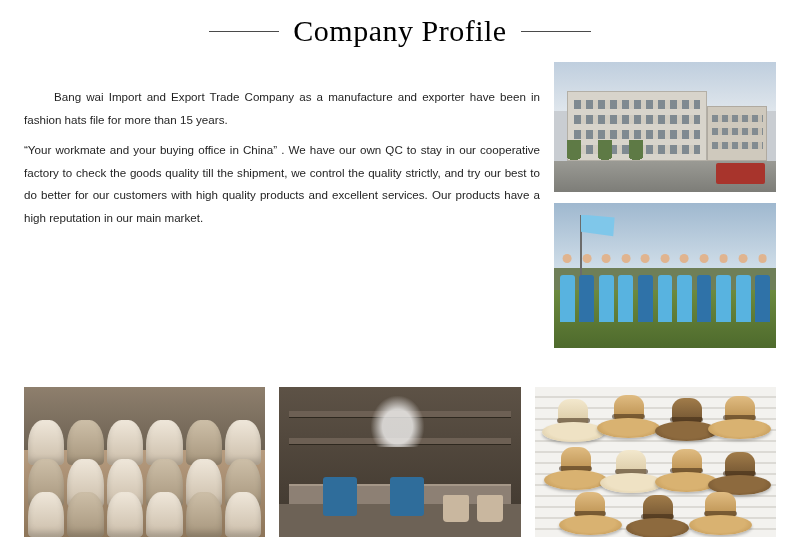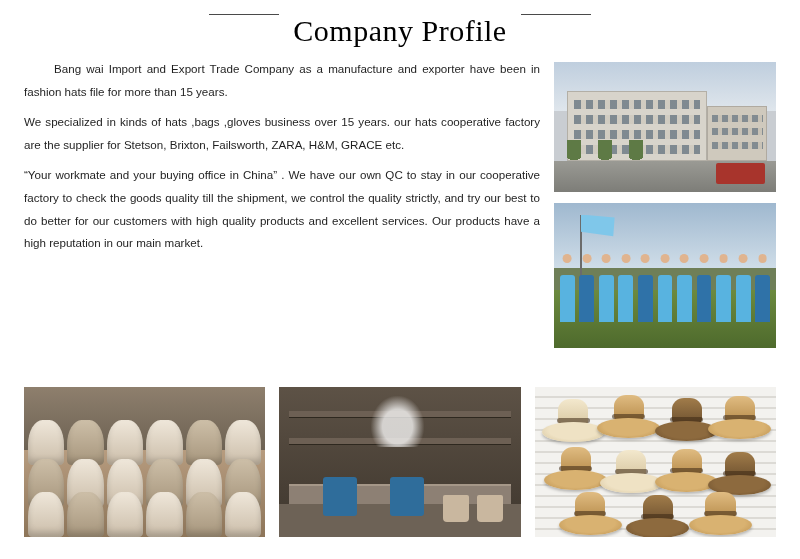--- a/index.html
+++ b/index.html
@@ -17,20 +17,21 @@
   .page {
     position: relative;
     width: 800px;
     height: 559px;
     box-sizing: border-box;
   }
 
   
   .header {
     display: flex;
+    align-items: center;
     justify-content: center;
     gap: 14px;
     padding-top: 14px;
     height: 48px;
     box-sizing: border-box;
   }
   .rule {
     height: 1px;
     background: #4a4a4a;
     flex: 0 0 auto;
@@ -58,21 +59,21 @@
     padding-right: 14px;
     box-sizing: border-box;
   }
   .text-col p {
     margin: 0 0 8px 0;
     font-size: 11.6px;
     line-height: 1.95;
     text-align: justify;
     color: #1f1f1f;
   }
-  .text-col p.first { text-indent: 30px; }
+  .text-col p.first { text-indent: 30px; margin-top: 28px; }
 
   .side-col {
     width: 222px;
     display: flex;
     flex-direction: column;
     gap: 11px;
     padding-top: 4px;
   }
 
   
@@ -253,21 +254,20 @@
   <div class="header">
     <div class="rule left"></div>
     <div class="title">Company Profile</div>
     <div class="rule right"></div>
   </div>
 
   <div class="content">
 
     <div class="text-col">
       <p class="first">Bang wai Import and Export Trade Company as a manufacture and exporter have been in fashion hats file for more than 15 years.</p>
-      <p>We specialized in kinds of hats ,bags ,gloves business over 15 years. our hats cooperative factory are the supplier for Stetson, Brixton, Failsworth, ZARA, H&amp;M, GRACE etc.</p>
       <p>“Your workmate and your buying office in China” . We have our own QC to stay in our cooperative factory to check the goods quality till the shipment, we control the quality strictly, and try our best to do better for our customers with high quality products and excellent services. Our products have a high reputation in our main market.</p>
     </div>
 
     <div class="side-col">
 
       <div class="photo photo-building">
         <div class="bld-sky"></div>
         <div class="bld-ground"></div>
         <div class="bld-main">
           <div class="floor" style="top:12%"></div>

